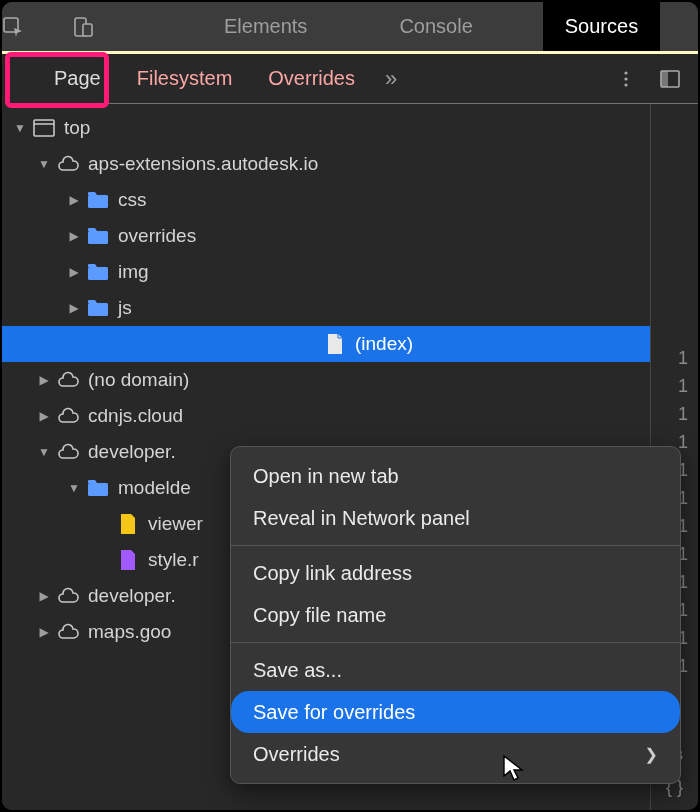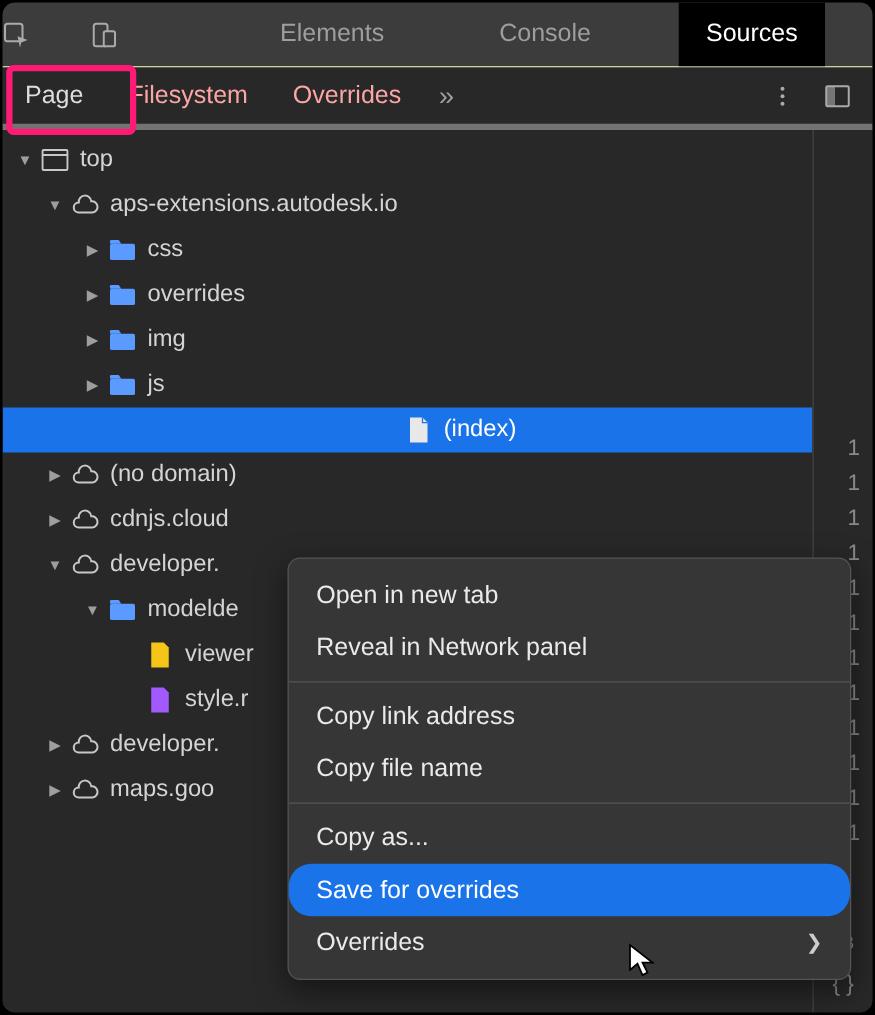--- a/index.html
+++ b/index.html
@@ -24,21 +24,21 @@
       display: flex;
       flex-direction: column;
       border: 2px solid #000;
     }
     
     .top-tabs {
       display: flex;
       align-items: center;
       height: 52px;
       background: #3c3c3c;
-      border-bottom: 1px solid #fef9c3;
+      border-bottom: 3px solid #fef9c3;
       gap: 48px;
     }
     .top-tabs .icon-btn {
       width: 44px;
       display: flex;
       align-items: center;
       justify-content: center;
       color: #aaa;
       height: 100%;
     }
@@ -65,22 +65,23 @@
       margin-right: 8px;
       display: flex;
       align-items: center;
     }
     
     .sub-tabs {
       display: flex;
       align-items: center;
       height: 50px;
       background: #282828;
-      border-bottom: 5px solid #737373;
+      border-bottom: 1px solid #737373;
       position: relative;
+      margin-left: 34px;
     }
     .sub-tab {
       padding: 0 18px;
       height: 100%;
       display: flex;
       align-items: center;
       color: #fca5a5;
       font-size: 20px;
       cursor: pointer;
     }
@@ -483,21 +484,21 @@
       </div>
     </div>
 
     <div class="context-menu">
       <div class="menu-item">Open in new tab</div>
       <div class="menu-item">Reveal in Network panel</div>
       <div class="menu-sep"></div>
       <div class="menu-item">Copy link address</div>
       <div class="menu-item">Copy file name</div>
       <div class="menu-sep"></div>
-      <div class="menu-item">Copy as...</div>
+      <div class="menu-item">Save as...</div>
       <div class="menu-item highlight">Save for overrides</div>
       <div class="menu-item">
         <span>Overrides</span>
         <span class="chev">❯</span>
       </div>
     </div>
 
     <div class="cursor">
       <svg width="24" height="28" viewBox="0 0 24 28">
           <path d="M2 2 L2 22 L8 17 L12 26 L16 24 L12 16 L20 16 Z" fill="#fff" stroke="#000" stroke-width="1.4"></path>

